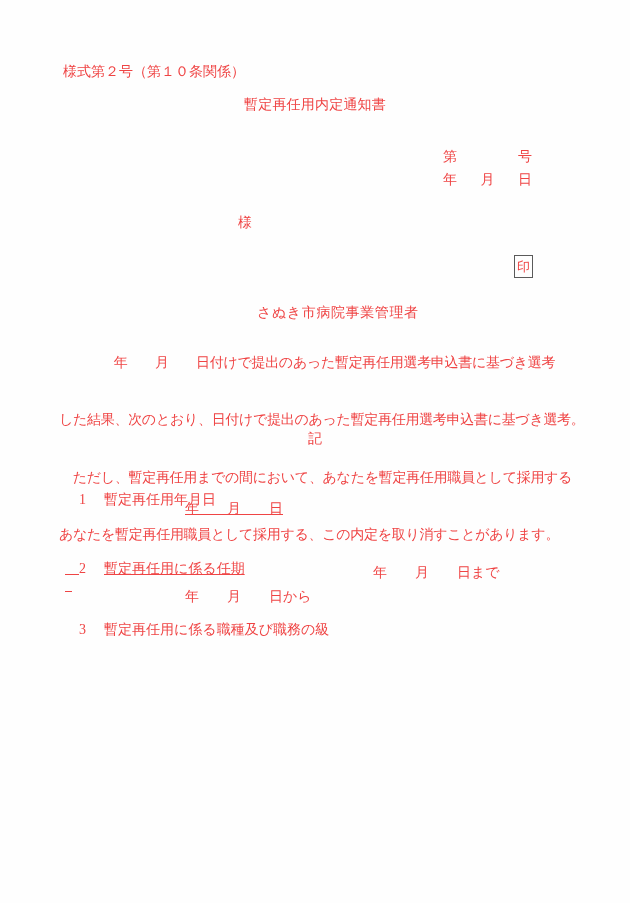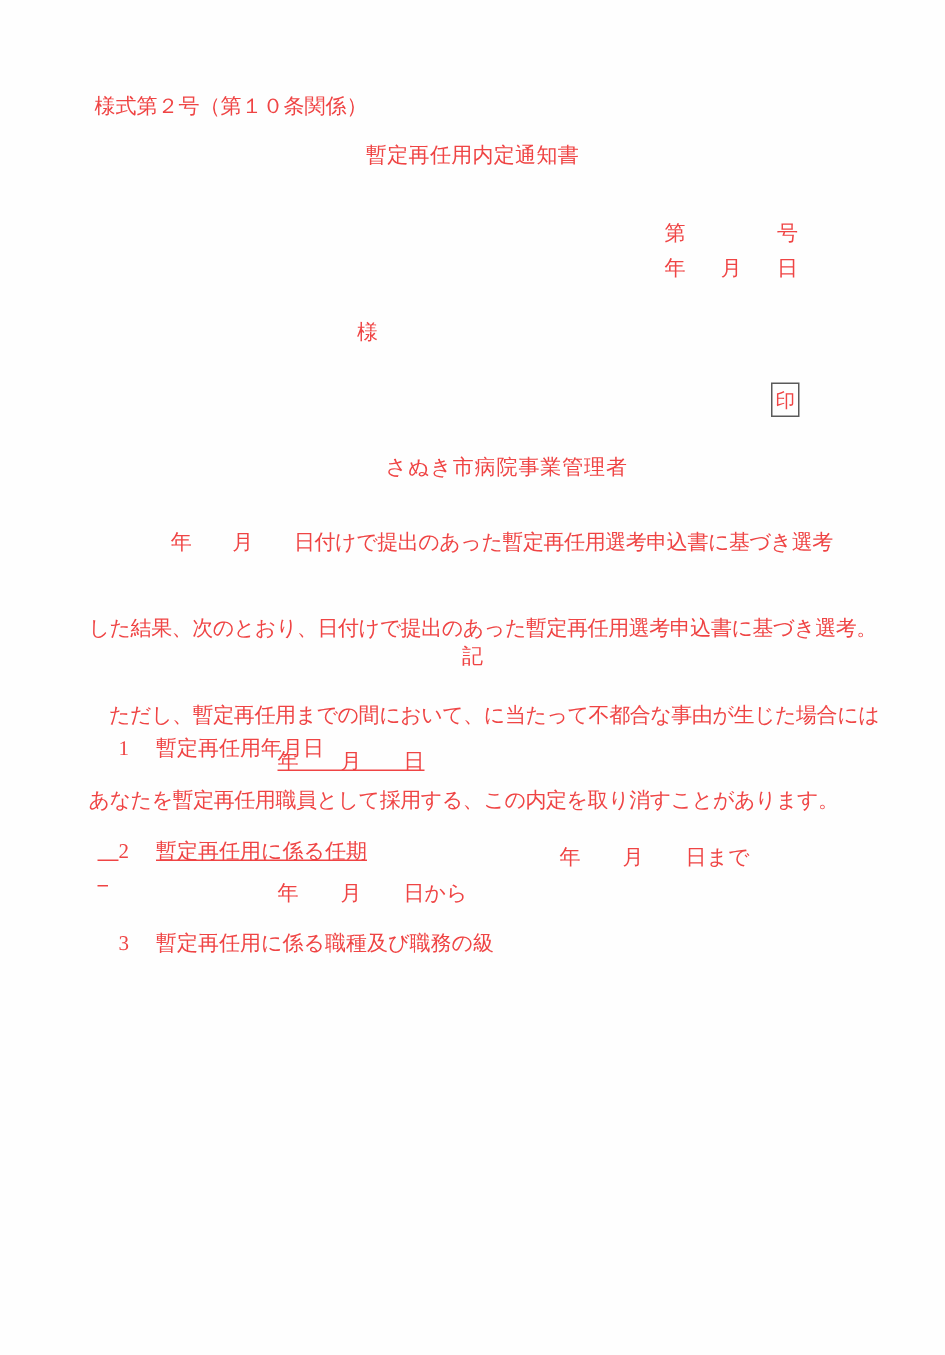--- a/index.html
+++ b/index.html
@@ -100,21 +100,21 @@
 
   <div class="abs issuer">さぬき市病院事業管理者</div>
 
   <div class="seal-box">
     <span>印</span>
   </div>
 
   <div class="abs body-par">
     <div>　　　　年　　月　　日付けで提出のあった暫定再任用選考申込書に基づき選考</div>
     <div>した結果、次のとおり、日付けで提出のあった暫定再任用選考申込書に基づき選考。</div>
-    <div>　ただし、暫定再任用までの間において、に当たって不都合な事由が生じた場合には</div>
+    <div>　ただし、暫定再任用までの間において、あなたを暫定再任用職員として採用する</div>
     <div>あなたを暫定再任用職員として採用する、この内定を取り消すことがあります。</div>
   </div>
 
   <div class="abs centered ki-marker">記</div>
 
   <div class="abs item-label item1-label">
     <span class="item-num">1</span><span>暫定再任用年月日</span>
   </div>
   <div class="abs item1-sub">年　　月　　日</div>
 

